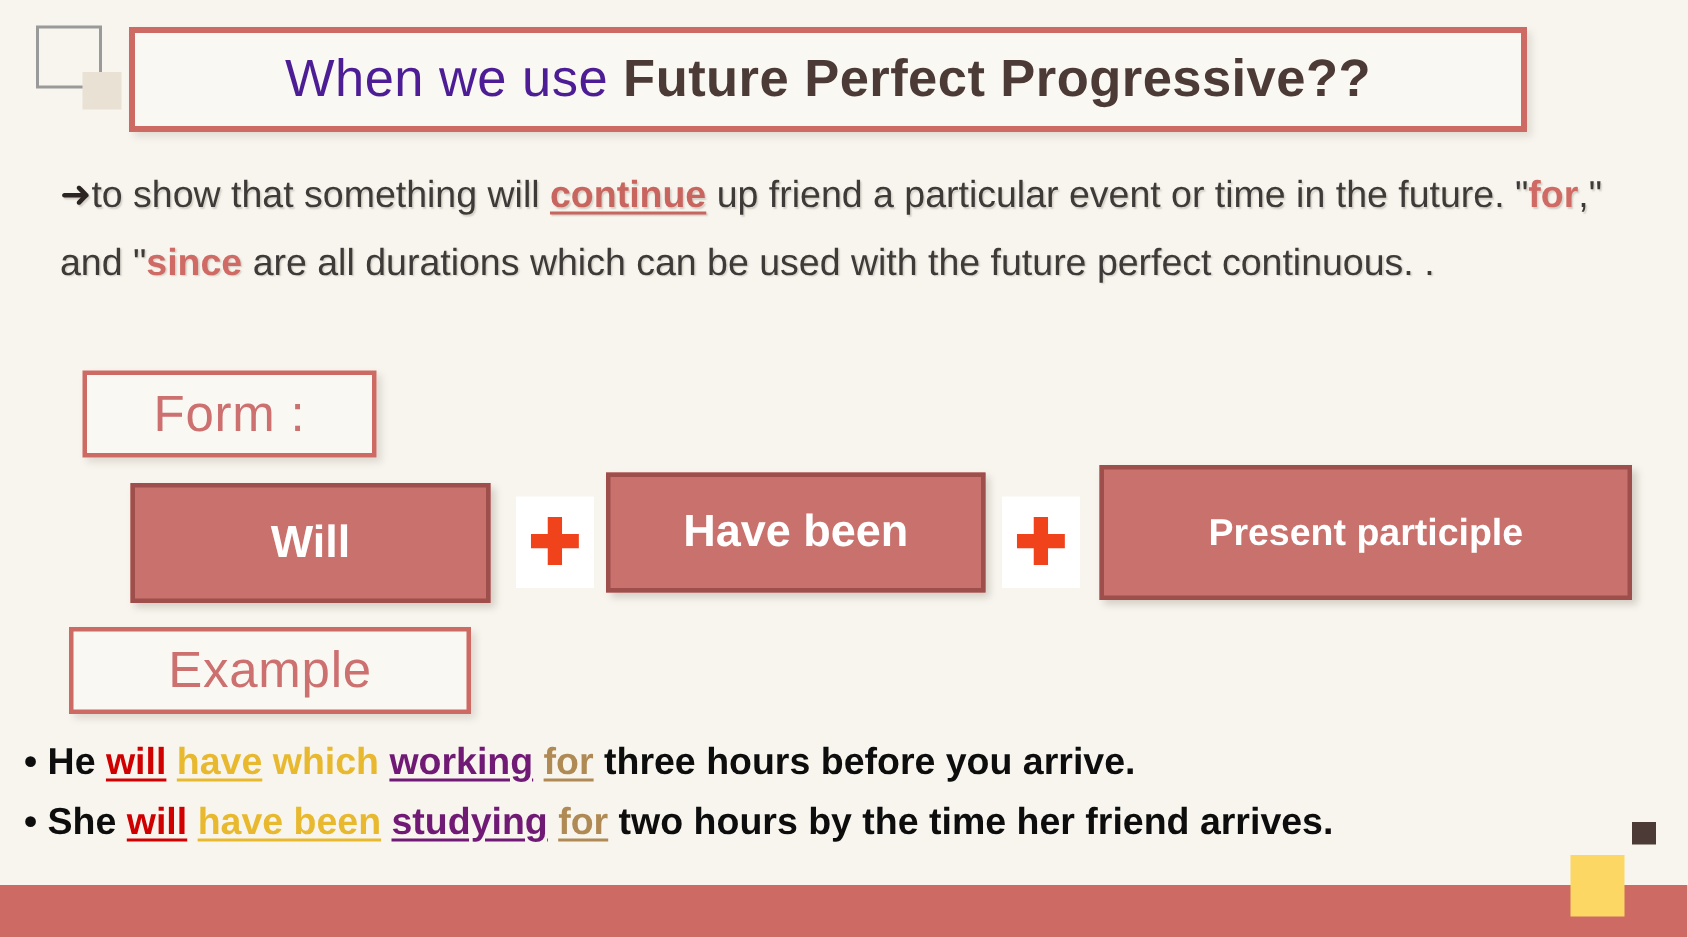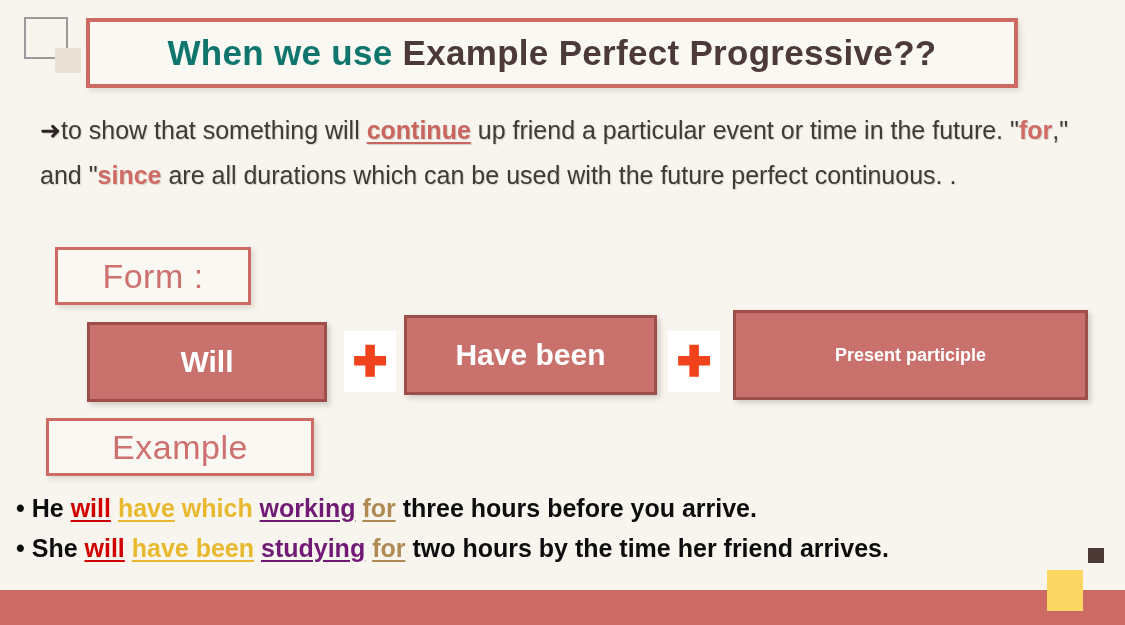--- a/index.html
+++ b/index.html
@@ -73,22 +73,22 @@
     align-items: center;
     justify-content: center;
     box-shadow: 3px 3px 5px rgba(120,100,90,0.18);
   }
   .title-text {
     font-size: 35px;
     letter-spacing: 0.3px;
     white-space: nowrap;
   }
   .t-light {
-    color: #0f766e;
-    font-weight: 700;
+    color: #4c1d95;
+    font-weight: 400;
   }
   .t-bold {
     color: #4b3a35;
     font-weight: bold;
   }
 
   
   .para {
     position: absolute;
     left: 40px;
@@ -170,21 +170,21 @@
     top: 315px;
     width: 253px;
     height: 80px;
     font-size: 30px;
   }
   #box-participle {
     left: 733px;
     top: 310px;
     width: 355px;
     height: 90px;
-    font-size: 18px;
+    font-size: 25px;
     line-height: 32px;
     flex-direction: column;
   }
   .plus-block {
     position: absolute;
     background: #ffffff;
     display: flex;
     align-items: center;
     justify-content: center;
     color: #f0431b;
@@ -240,21 +240,21 @@
   }
 </style>
 </head>
 <body>
 
 <div class="deco-square-outline"></div>
 <div class="deco-square-fill-tan"></div>
 
 <div class="title-box">
   <div class="title-text">
-    <span class="t-light">When we use</span><span class="t-light">&nbsp;</span><span class="t-bold">Example Perfect Progressive</span><span class="t-bold">??</span>
+    <span class="t-light">When we use</span><span class="t-light">&nbsp;</span><span class="t-bold">Future Perfect Progressive</span><span class="t-bold">??</span>
   </div>
 </div>
 
 <div class="para">
   <span class="arrow-glyph">➜</span><span>to show that something will </span><span class="hl-continue">continue</span><span> up friend a particular event or time in the future. "</span><span class="hl-red">for</span><span>," and "</span><span class="hl-red">since</span><span> are all durations which can be used with the future perfect continuous. .</span>
 </div>
 
 <div class="label-box" id="form-box">
   <span>Form :</span>
 </div>

